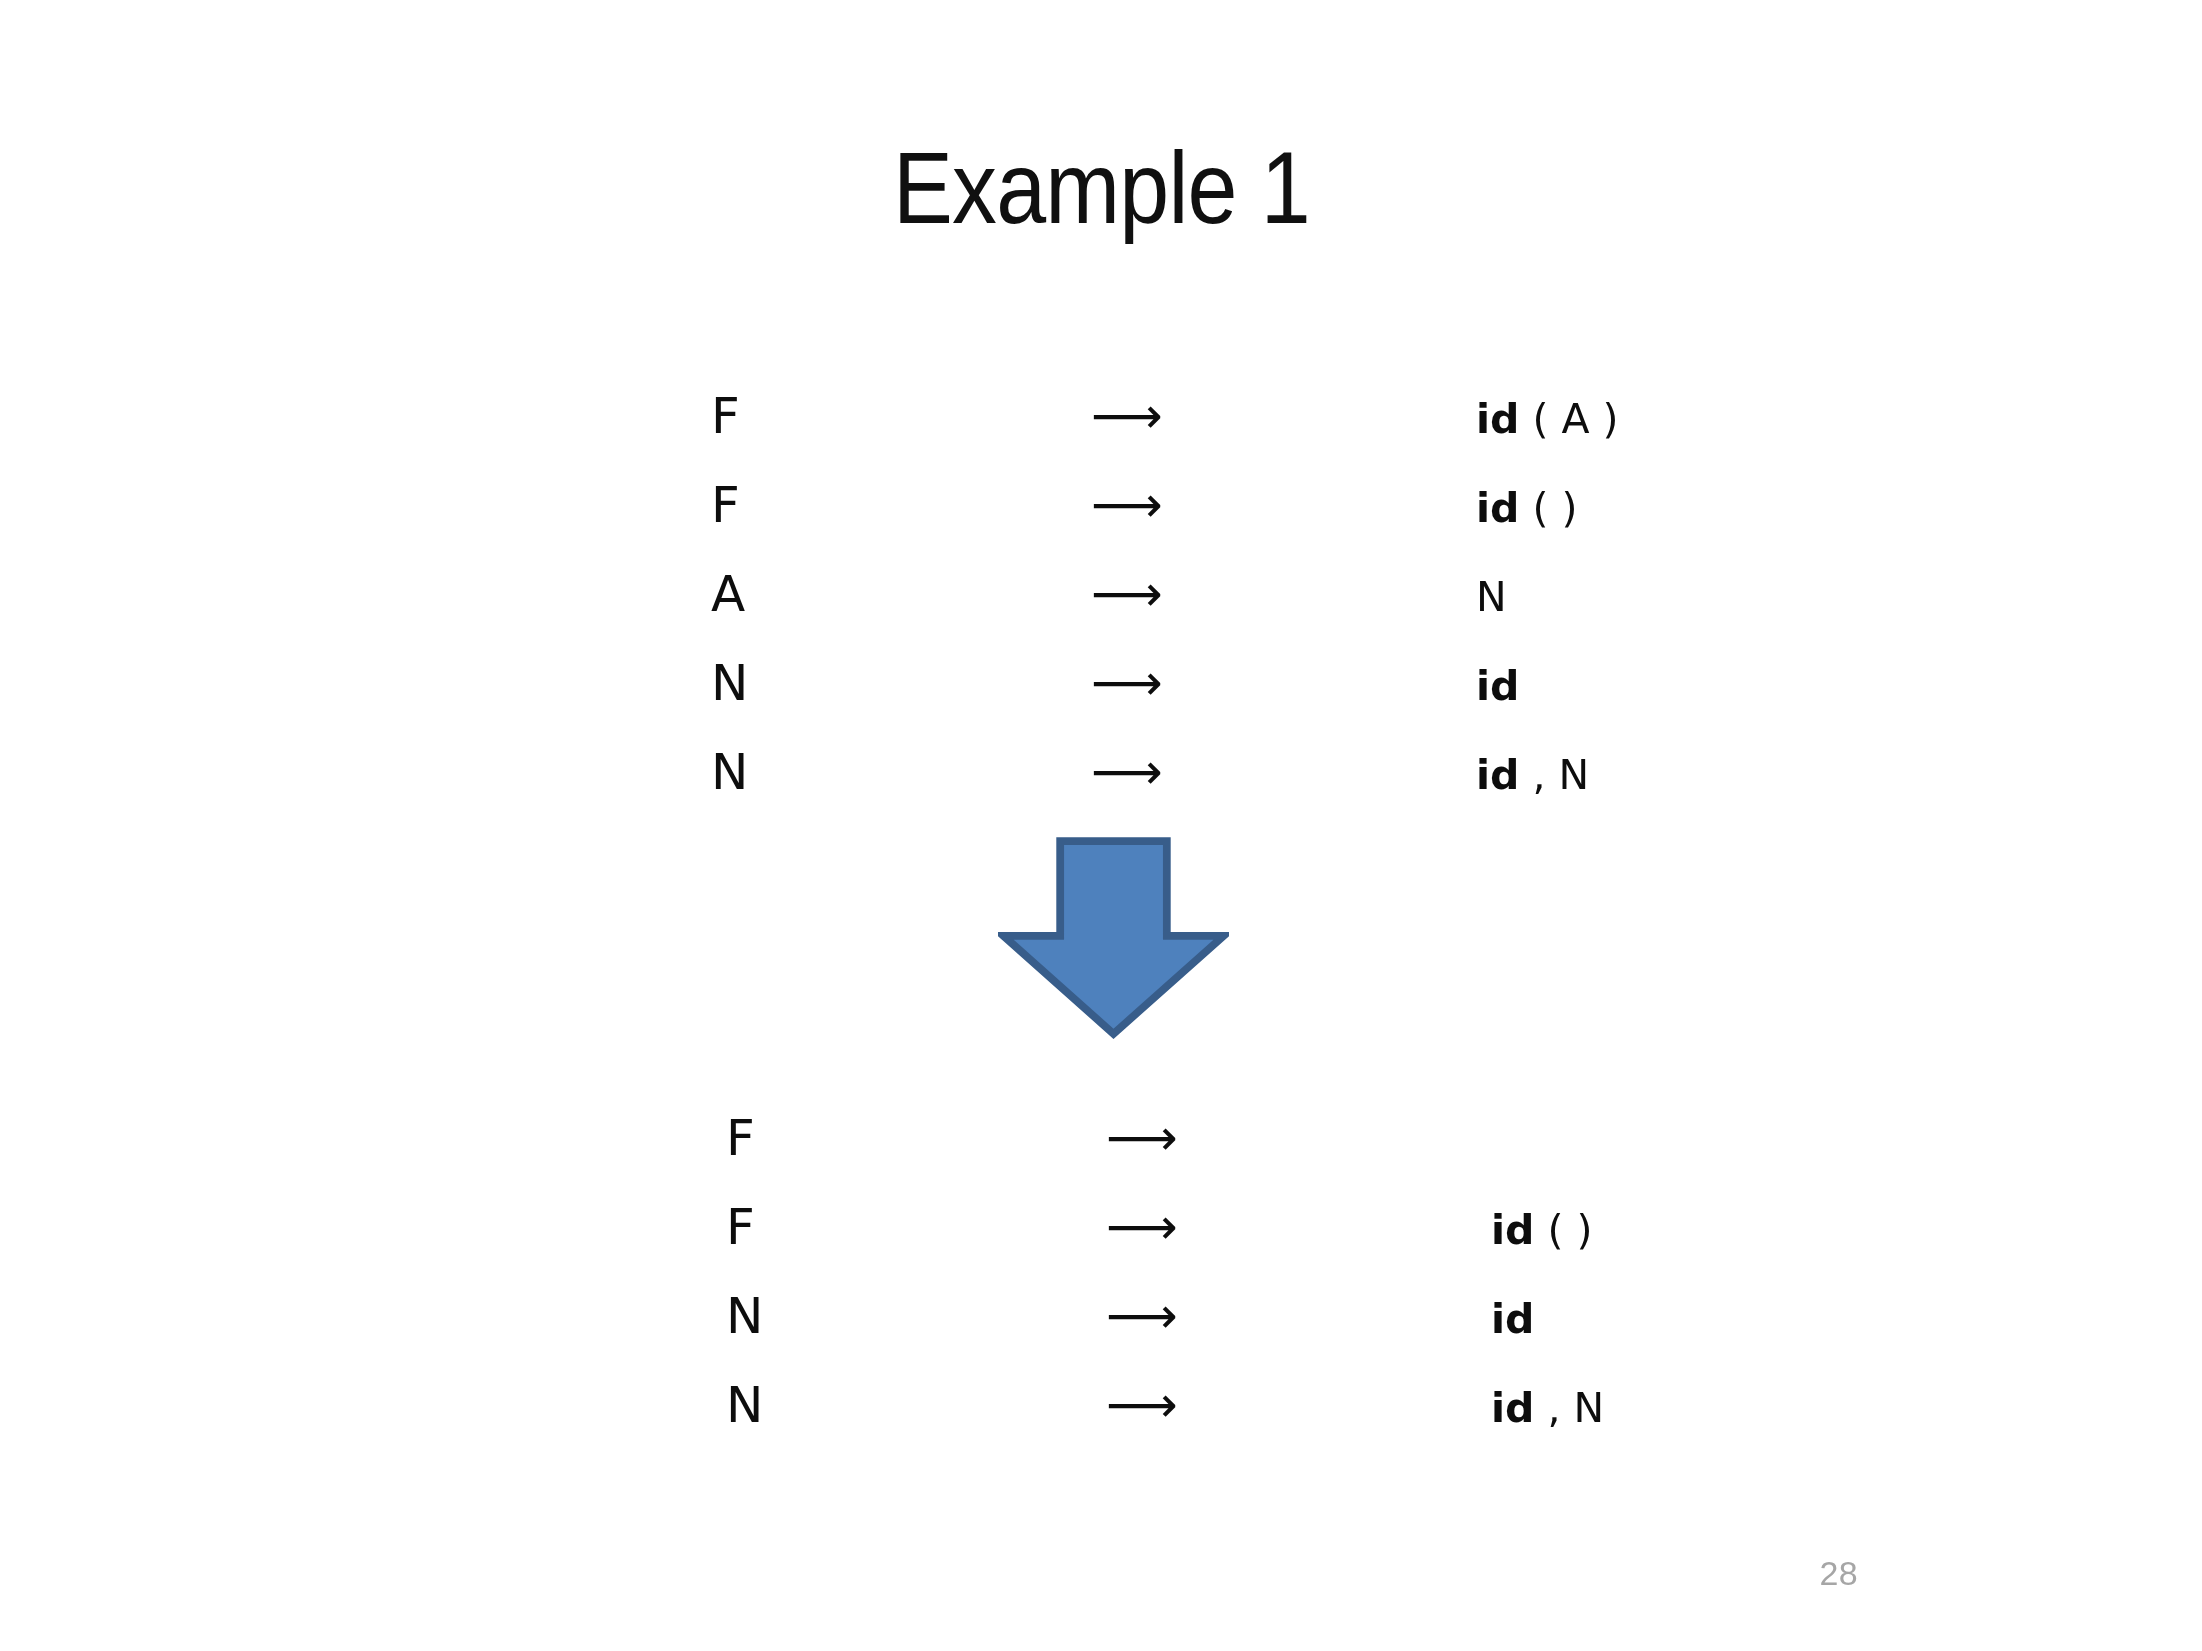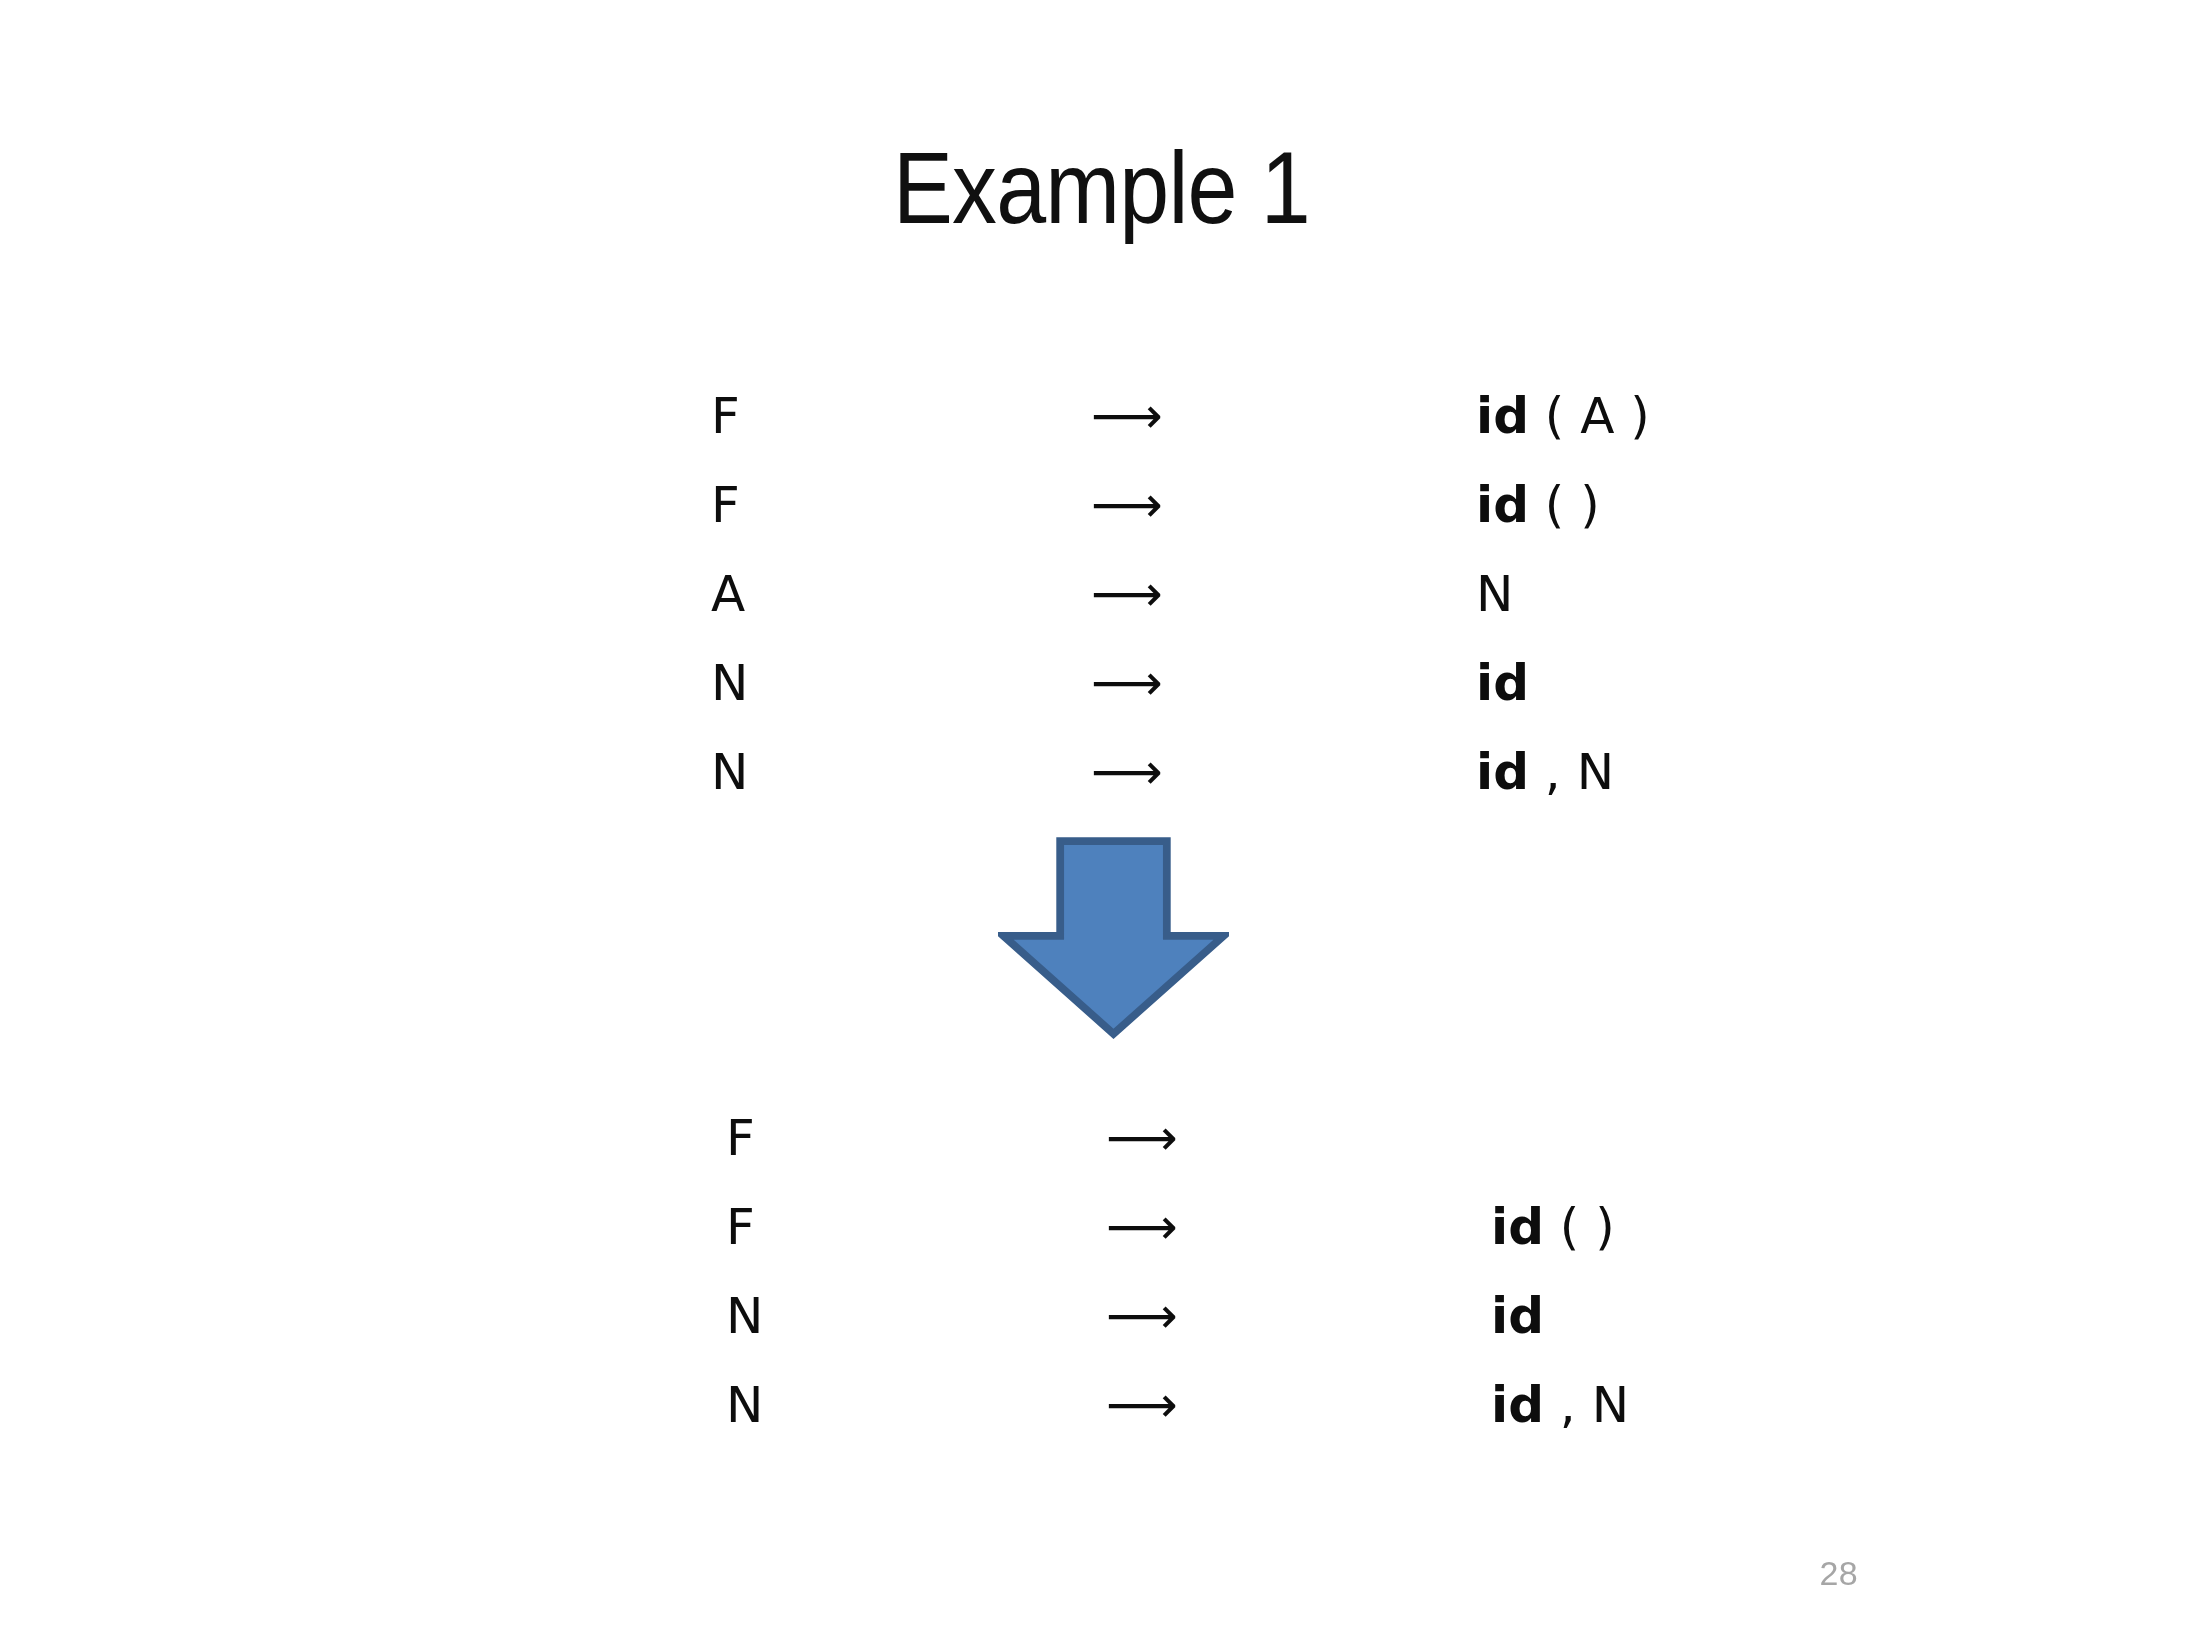--- a/index.html
+++ b/index.html
@@ -73,21 +73,21 @@
     flex: 0 0 385px;
     font-size: 50px;
     font-weight: 400;
     line-height: 89px;
     color: #0d0d0d;
     font-family: "DejaVu Sans", "Liberation Sans", sans-serif;
   }
 
   .rule-rhs {
     flex: 0 0 auto;
-    font-size: 50px;
+    font-size: 41px;
     line-height: 89px;
     color: #0d0d0d;
   }
   .rule-rhs .term {
     font-weight: 700;
   }
   .rule-rhs .nonterm,
   .rule-rhs .punct {
     font-weight: 400;
   }

